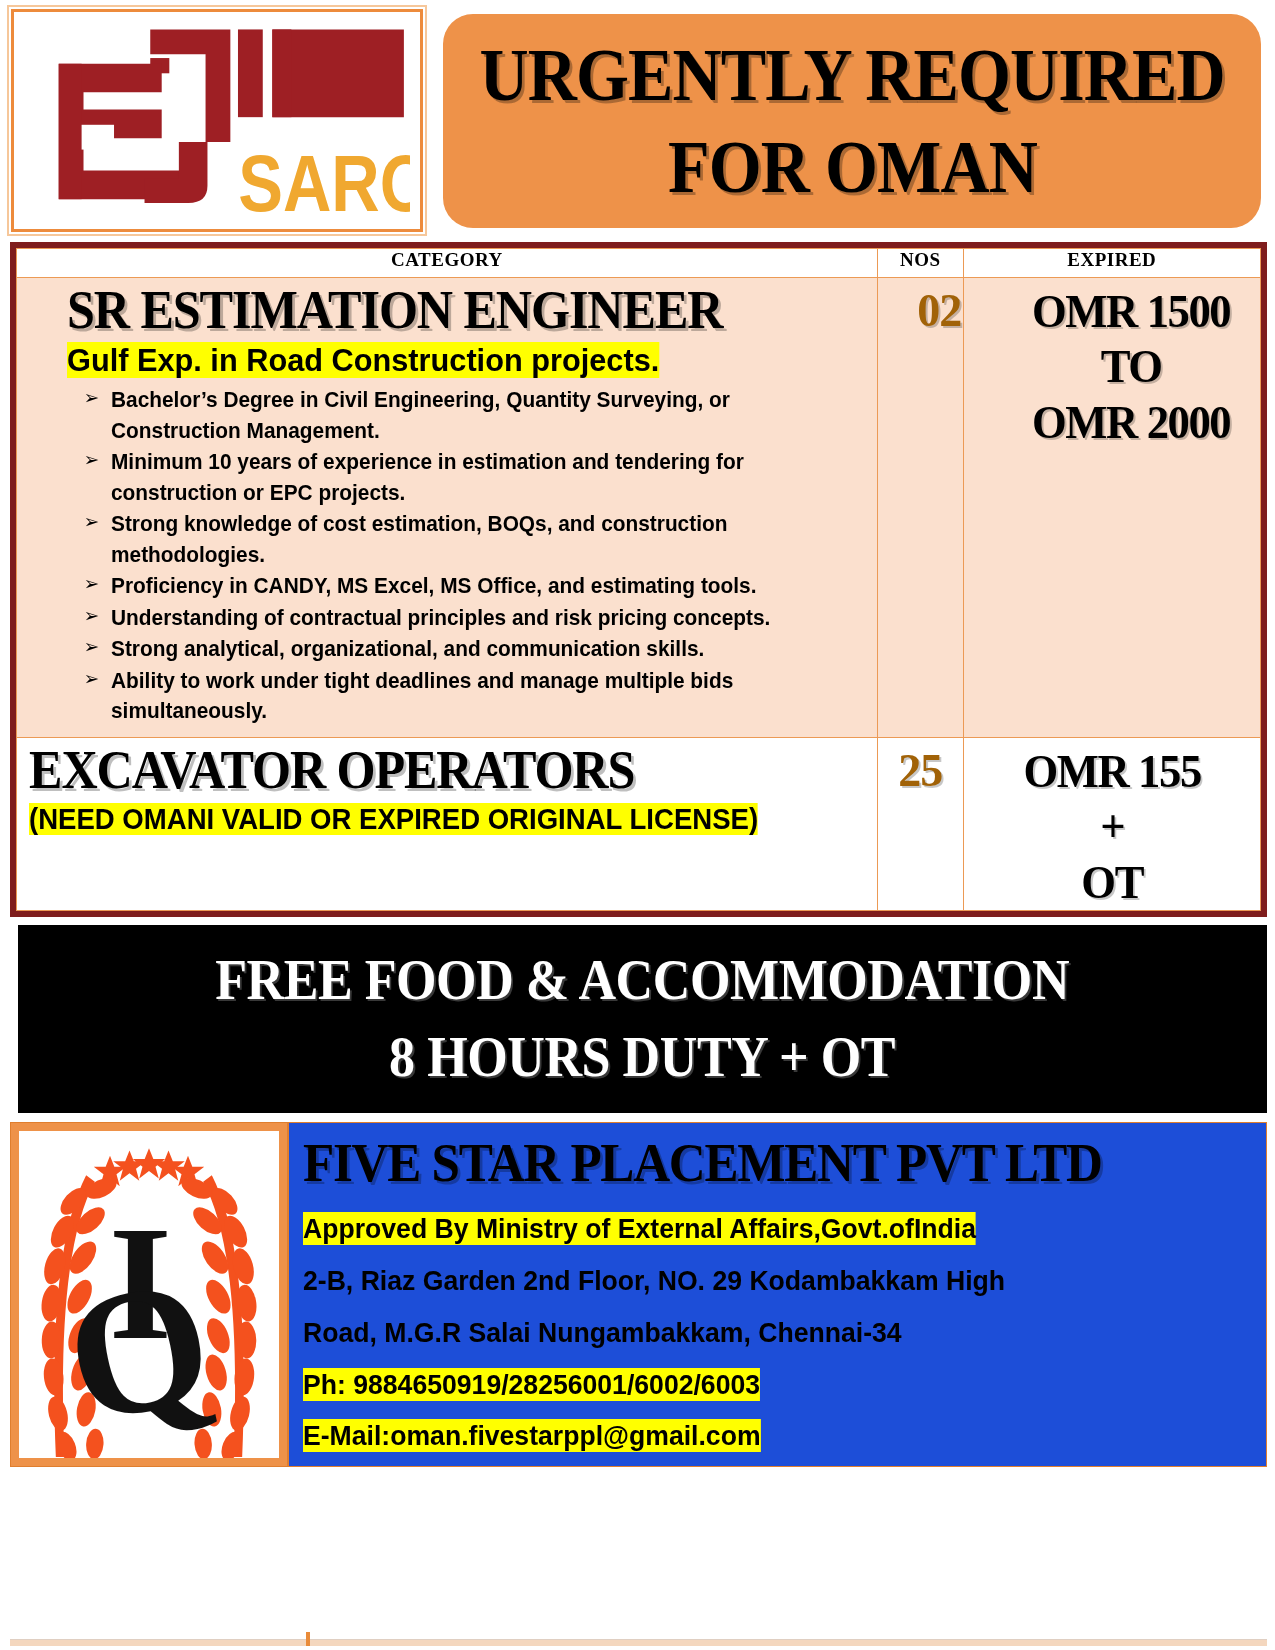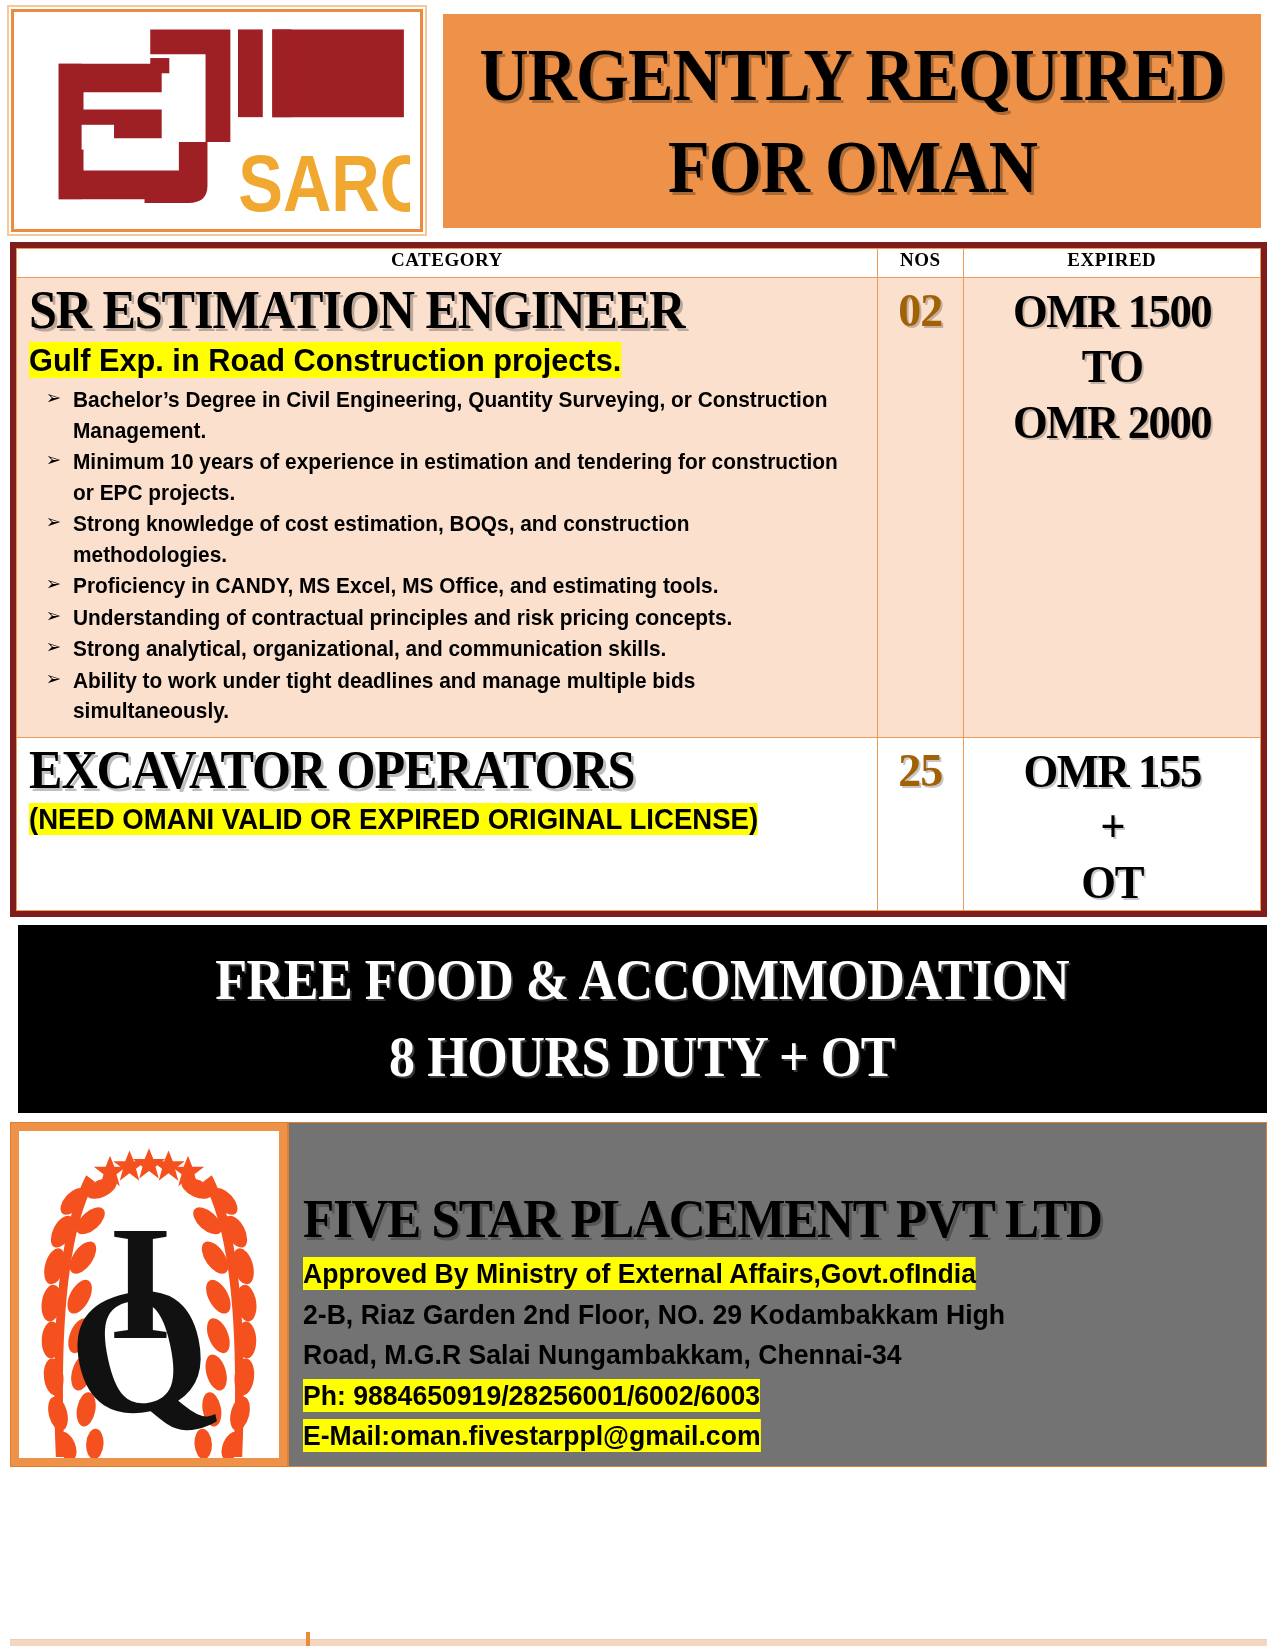--- a/index.html
+++ b/index.html
@@ -55,20 +55,21 @@
 
   .title-box {
     flex: 1;
     background: #EE9249;
     margin: 8px 6px 10px 10px;
     display: flex;
     flex-direction: column;
     align-items: center;
     justify-content: center;
     box-sizing: border-box;
+    border-radius: 30px;
   }
 
   .title-line {
     font-family: "Liberation Serif", serif;
     font-weight: bold;
     color: #000000;
     font-size: 74px;
     line-height: 0.95;
     letter-spacing: -1px;
     transform: scaleX(0.92);
@@ -106,21 +107,21 @@
     font-family: "Liberation Serif", serif;
     font-weight: bold;
     font-size: 19px;
     letter-spacing: 0.5px;
     text-align: center;
     padding: 5px 0 6px 0;
     height: 28px;
     color: #000;
   }
 
-  tr.row1 td { background: #FBE0CE; }
+  tr.row1 td { background: #FBE0CE; padding-left: 38px; }
   tr.row2 td { background: #ffffff; }
 
   .cell-pad { padding: 2px 6px 8px 8px; }
 
   .job-title {
     font-family: "Liberation Serif", serif;
     font-weight: bold;
     font-size: 54px;
     line-height: 1.05;
     letter-spacing: -1.2px;
@@ -256,27 +257,27 @@
     width: 100%;
     height: 100%;
     display: flex;
     align-items: center;
     justify-content: center;
   }
   .fs-logo-inner svg { width: 100%; height: 100%; display: block; }
 
   .footer-text {
     flex: 1;
-    background: #737373;
+    background: #1d4ed8;
     border: 1px solid #E07E2E;
     box-sizing: border-box;
     padding: 8px 8px 8px 14px;
     display: flex;
     flex-direction: column;
-    justify-content: flex-end;
+    justify-content: space-between;
   }
 
   .company-name {
     font-family: "Liberation Serif", serif;
     font-weight: bold;
     font-size: 55px;
     line-height: 1.02;
     color: #000;
     letter-spacing: -1.4px;
     transform: scaleX(0.93);

